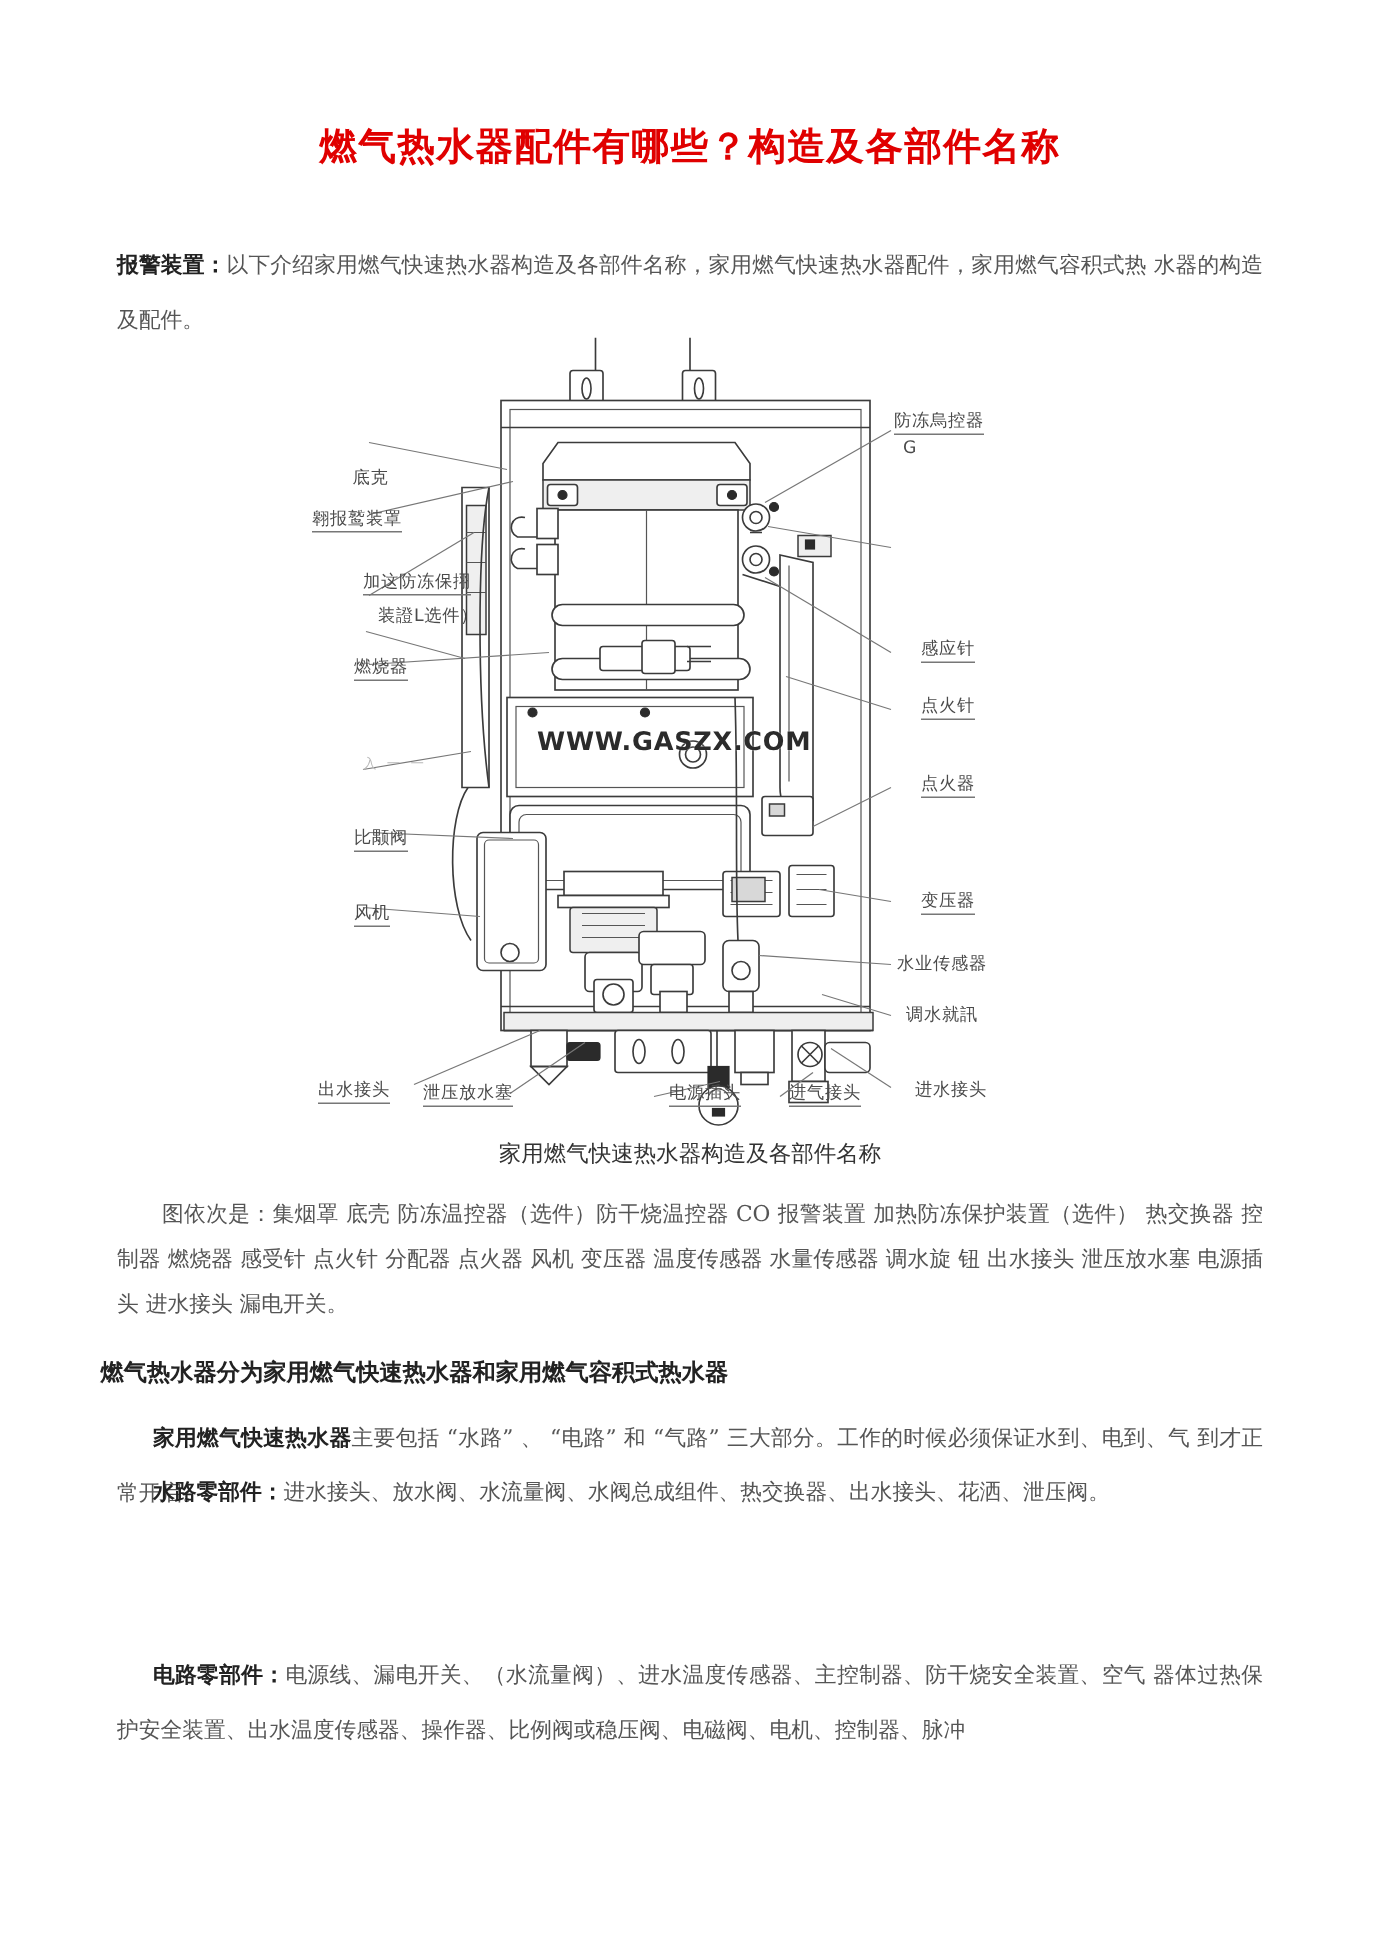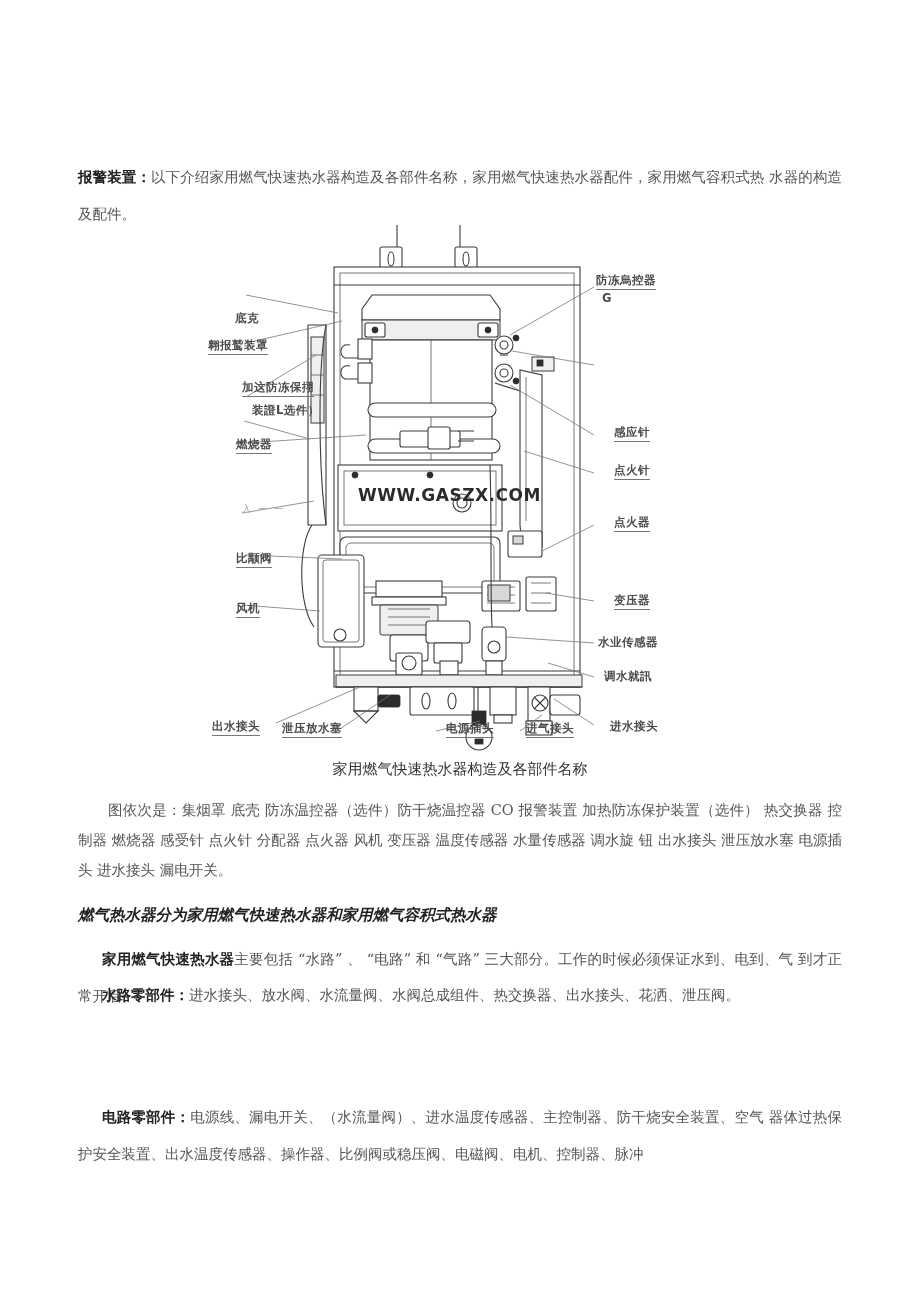--- a/index.html
+++ b/index.html
@@ -71,39 +71,39 @@
     height: 530px;
   }
   #figure svg { display: block; }
   .lbl {
     position: absolute;
     font-size: 11.5px;
     color: #4a4a4a;
     white-space: nowrap;
     font-family: "DejaVu Sans", "Liberation Sans", sans-serif;
     letter-spacing: 0.5px;
-    font-weight: bold;
   }
   .lbl.u { border-bottom: 1px solid #777; padding-bottom: 1px; }
   .lbl.faint { color: #b9b9b9; font-size: 9px; letter-spacing: 2px; }
   .wm {
     position: absolute;
     font-size: 17px;
     font-weight: bold;
     color: #2b2b2b;
     letter-spacing: 0.5px;
     font-family: "DejaVu Sans", "Liberation Sans", sans-serif;
     text-shadow: 0 0 1px rgba(255,255,255,.9);
   }
 </style>
 </head>
 <body>
 
 <div class="page">
 
+  <h1 class="doc-title">燃气热水器配件有哪些？构造及各部件名称</h1>
 
   <div class="para" style="left:78px; top:158px; width:764px;">
     <b>报警装置：</b><span>以下介绍家用燃气快速热水器构造及各部件名称，家用燃气快速热水器配件，家用燃气容积式热 水器的构造及配件。</span>
   </div>
 
   <div id="figure">
 
     <svg width="560" height="530" viewBox="0 0 560 530">
       <defs>
         <style>
@@ -285,21 +285,21 @@
     <div class="lbl u" style="left:256px; top:496px;">电源插头</div>
     <div class="lbl u" style="left:336px; top:496px;">进气接头</div>
     <div class="lbl" style="left:420px; top:494px;">进水接头</div>
 
   </div>
 
   <div class="fig-caption" style="top:760px;">家用燃气快速热水器构造及各部件名称</div>
 
   <div class="para" style="left:78px; top:795px; width:764px; line-height:30px; text-indent:30px;">图依次是：集烟罩 底壳 防冻温控器（选件）防干烧温控器 CO 报警装置 加热防冻保护装置（选件） 热交换器 控制器 燃烧器 感受针 点火针 分配器 点火器 风机 变压器 温度传感器 水量传感器 调水旋 钮 出水接头 泄压放水塞 电源插头 进水接头 漏电开关。</div>
 
-  <div class="sec-head" style="left:78px; top:905px;font-style:italic;">燃气热水器分为家用燃气快速热水器和家用燃气容积式热水器</div>
+  <div class="sec-head" style="left:67px; top:905px;">燃气热水器分为家用燃气快速热水器和家用燃气容积式热水器</div>
 
   <div class="para" style="left:78px; top:940px; width:764px; text-indent:24px;">
     <b>家用燃气快速热水器</b><span>主要包括 “水路” 、 “电路” 和 “气路” 三大部分。工作的时候必须保证水到、电到、气 到才正常开启。</span>
   </div>
 
   <div class="para" style="left:78px; top:976px; width:764px; text-indent:24px;">
     <b>水路零部件：</b><span>进水接头、放水阀、水流量阀、水阀总成组件、热交换器、出水接头、花洒、泄压阀。</span>
   </div>
 
   <div class="para" style="left:78px; top:1098px; width:764px; text-indent:24px;">

